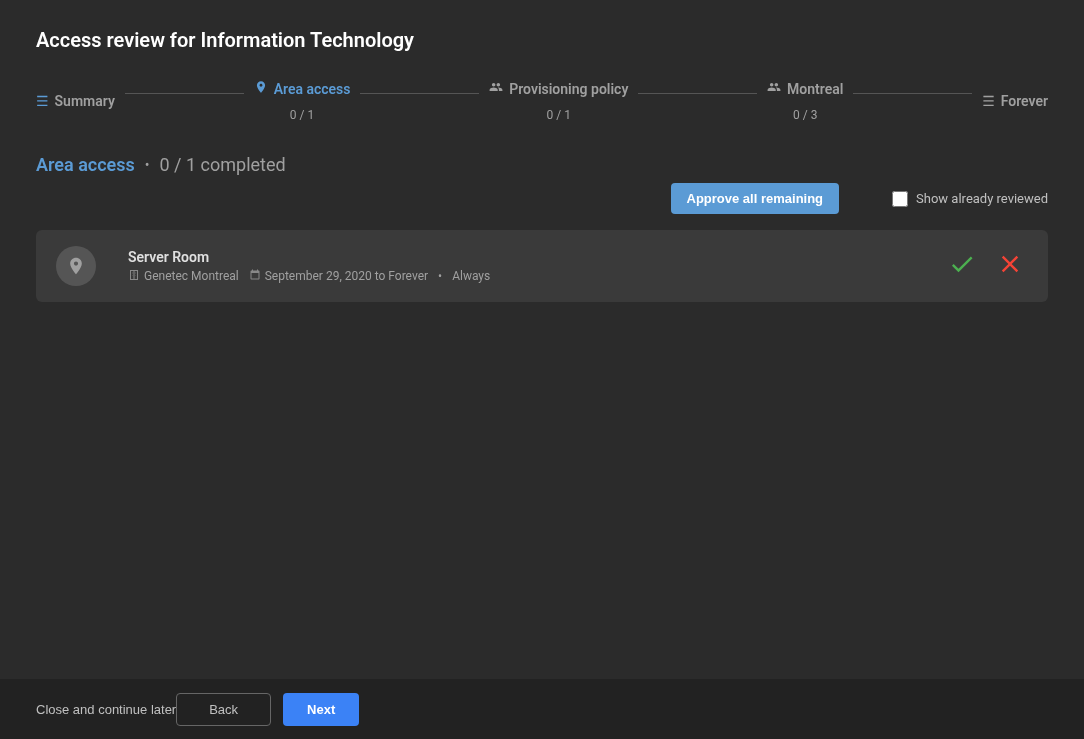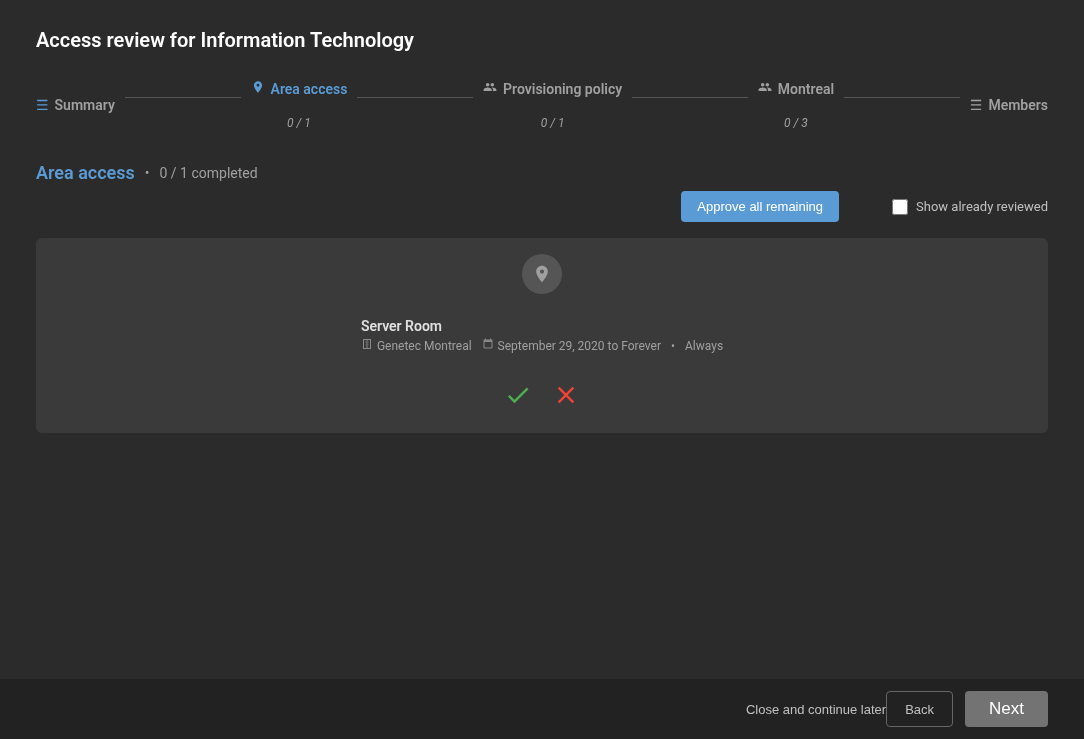--- a/index.html
+++ b/index.html
@@ -64,22 +64,21 @@
       color: #5b9bd5;
     }
 
     .step-label.inactive {
       color: #a0a0a0;
     }
 
     .step-counter {
       font-size: 12px;
       color: #a0a0a0;
-      margin-top: 19px;
-      font-style: italic;
+      margin-top: 11px;
     }
 
     .step-line {
       flex: 1;
       height: 1px;
       background-color: #555;
       margin: 0 10px;
       margin-bottom: 16px;
     }
 
@@ -95,21 +94,21 @@
       margin-bottom: 8px;
     }
 
     .section-title {
       font-size: 18px;
       font-weight: 600;
       color: #5b9bd5;
     }
 
     .section-completed {
-      font-size: 14px;
+      font-size: 18px;
       color: #a0a0a0;
     }
 
     .section-description {
       font-size: 13px;
       color: #b0b0b0;
       margin-bottom: 24px;
       line-height: 1.5;
     }
 
@@ -122,21 +121,21 @@
       margin-bottom: 16px;
     }
 
     .btn-approve-all {
       background-color: #5b9bd5;
       color: #ffffff;
       border: none;
       border-radius: 4px;
       padding: 8px 16px;
       font-size: 13px;
-      font-weight: 400;
+      font-weight: 700;
       cursor: pointer;
     }
 
     .checkbox-label {
       display: flex;
       align-items: center;
       gap: 8px;
       color: #c0c0c0;
       font-size: 13px;
       cursor: pointer;
@@ -150,22 +149,21 @@
       cursor: pointer;
     }
 
     
     .access-card {
       background-color: #3a3a3a;
       border-radius: 6px;
       padding: 16px 20px;
       display: flex;
       align-items: center;
-      gap: 24px;
-      flex-direction: column;
+      gap: 32px;
     }
 
     .access-icon-wrapper {
       width: 40px;
       height: 40px;
       background-color: #555;
       border-radius: 50%;
       display: flex;
       align-items: center;
       justify-content: center;
@@ -237,21 +235,21 @@
     
     .footer {
       position: absolute;
       bottom: 0;
       left: 0;
       right: 0;
       height: 60px;
       background-color: #222222;
       display: flex;
       align-items: center;
-      justify-content: flex-end;
+      justify-content: flex-start;
       padding: 0 36px;
     }
 
     .btn-close {
       background: none;
       border: none;
       color: #c0c0c0;
       font-size: 13px;
       cursor: pointer;
     }
@@ -259,33 +257,33 @@
     .footer-right {
       display: flex;
       gap: 12px;
     }
 
     .btn-back {
       background: none;
       border: 1px solid #666;
       color: #c0c0c0;
       border-radius: 4px;
-      padding: 8px 18px;
+      padding: 8px 32px;
       font-size: 13px;
       cursor: pointer;
     }
 
     .btn-next {
-      background-color: #737373;
+      background-color: #3b82f6;
       border: none;
       color: #ffffff;
       border-radius: 4px;
       padding: 8px 24px;
-      font-size: 17px;
-      font-weight: 400;
+      font-size: 13px;
+      font-weight: 700;
       cursor: pointer;
     }
 
     .dot-separator {
       color: #a0a0a0;
     }
   </style>
 </head>
 <body>
 
@@ -341,21 +339,21 @@
         <span class="step-label inactive">Montreal</span>
       </div>
       <div class="step-counter">0 / 3</div>
     </div>
 
     <div class="step-line"></div>
 
     <div class="step">
       <div class="step-label-row">
         <span class="step-icon" style="color:#a0a0a0;">☰</span>
-        <span class="step-label inactive">Members</span>
+        <span class="step-label inactive">Forever</span>
       </div>
     </div>
   </div>
 
   <div class="main-content">
     <div class="section-title-row">
       <span class="section-title">Area access</span>
       <span class="dot-separator">•</span>
       <span class="section-completed">0 / 1 completed</span>
     </div>

